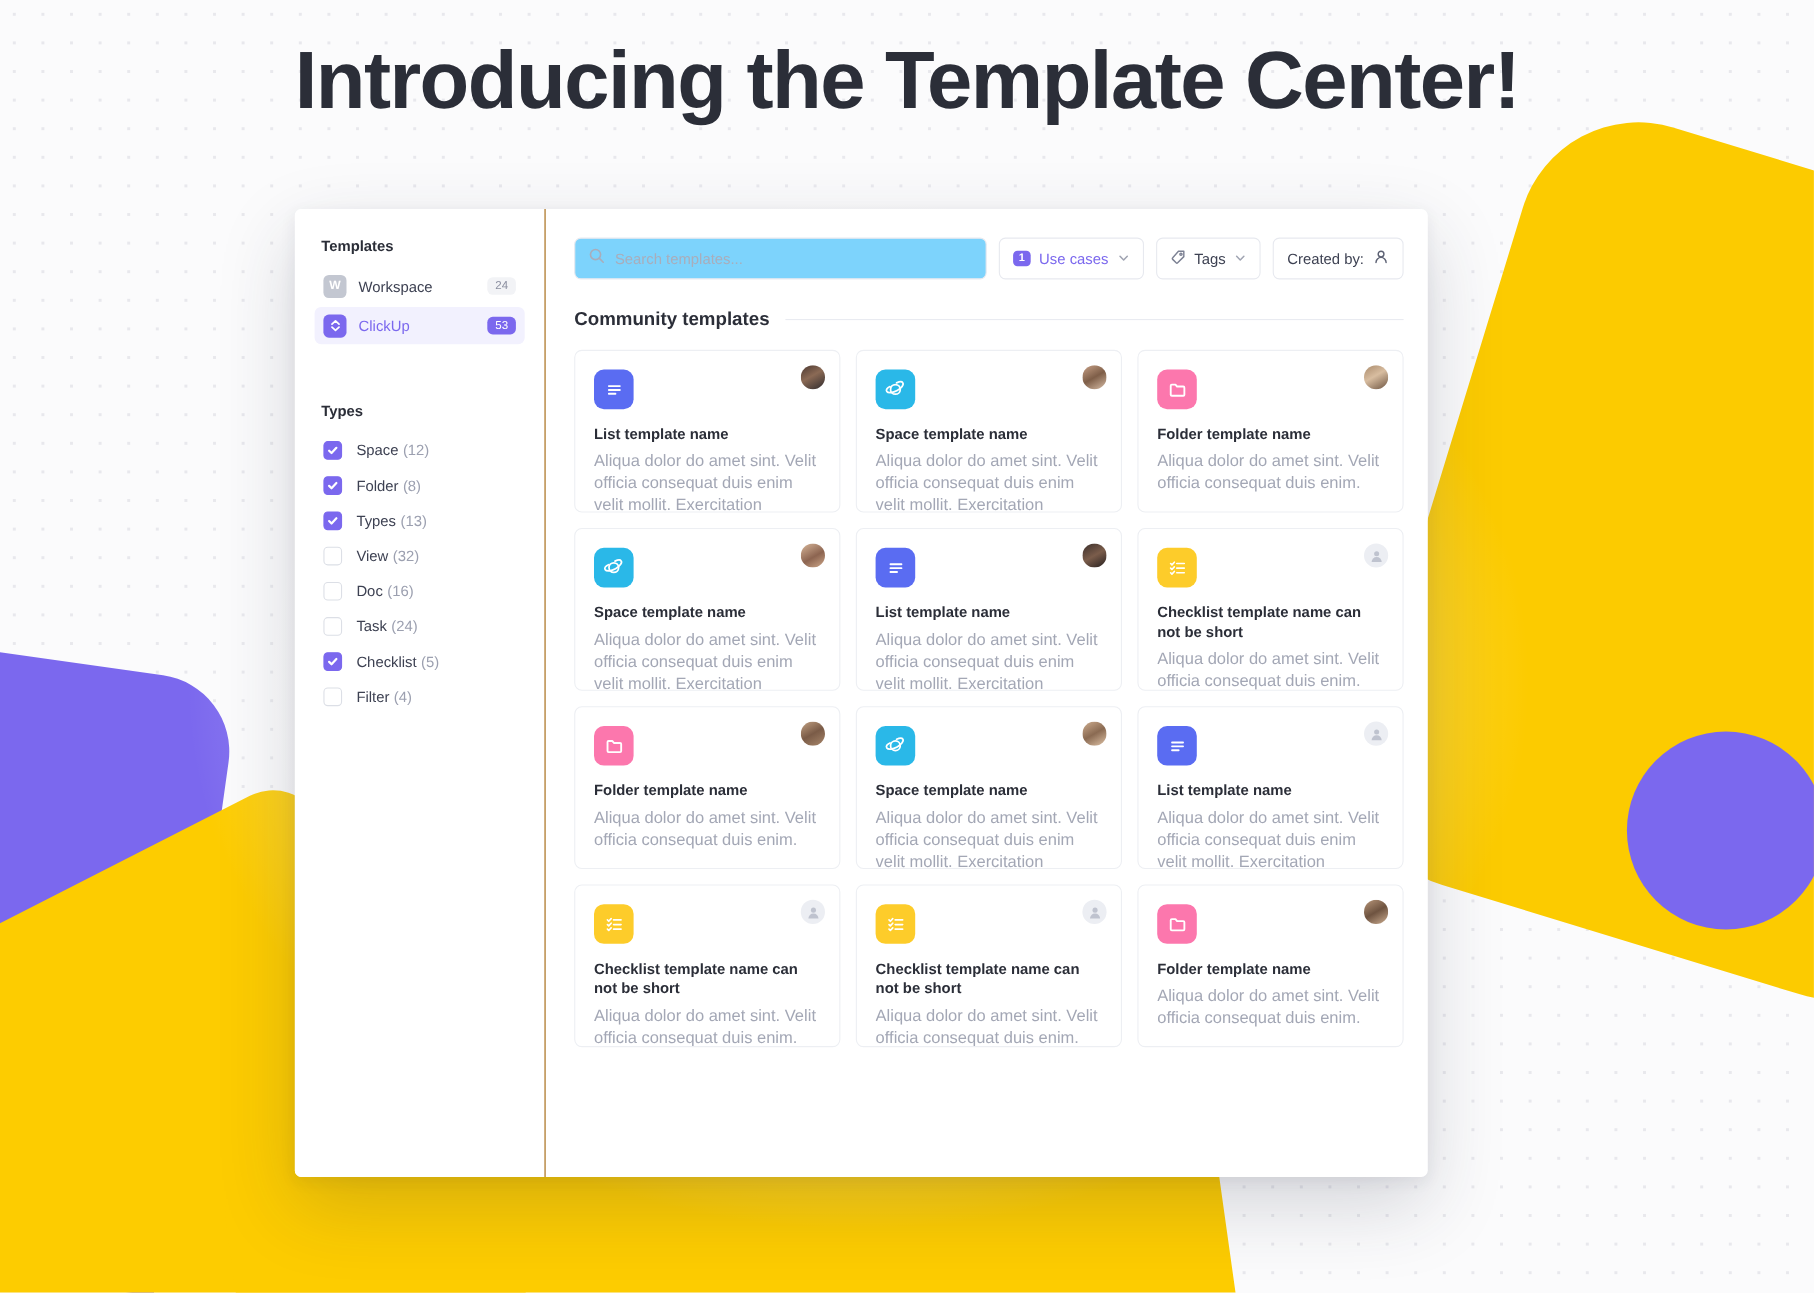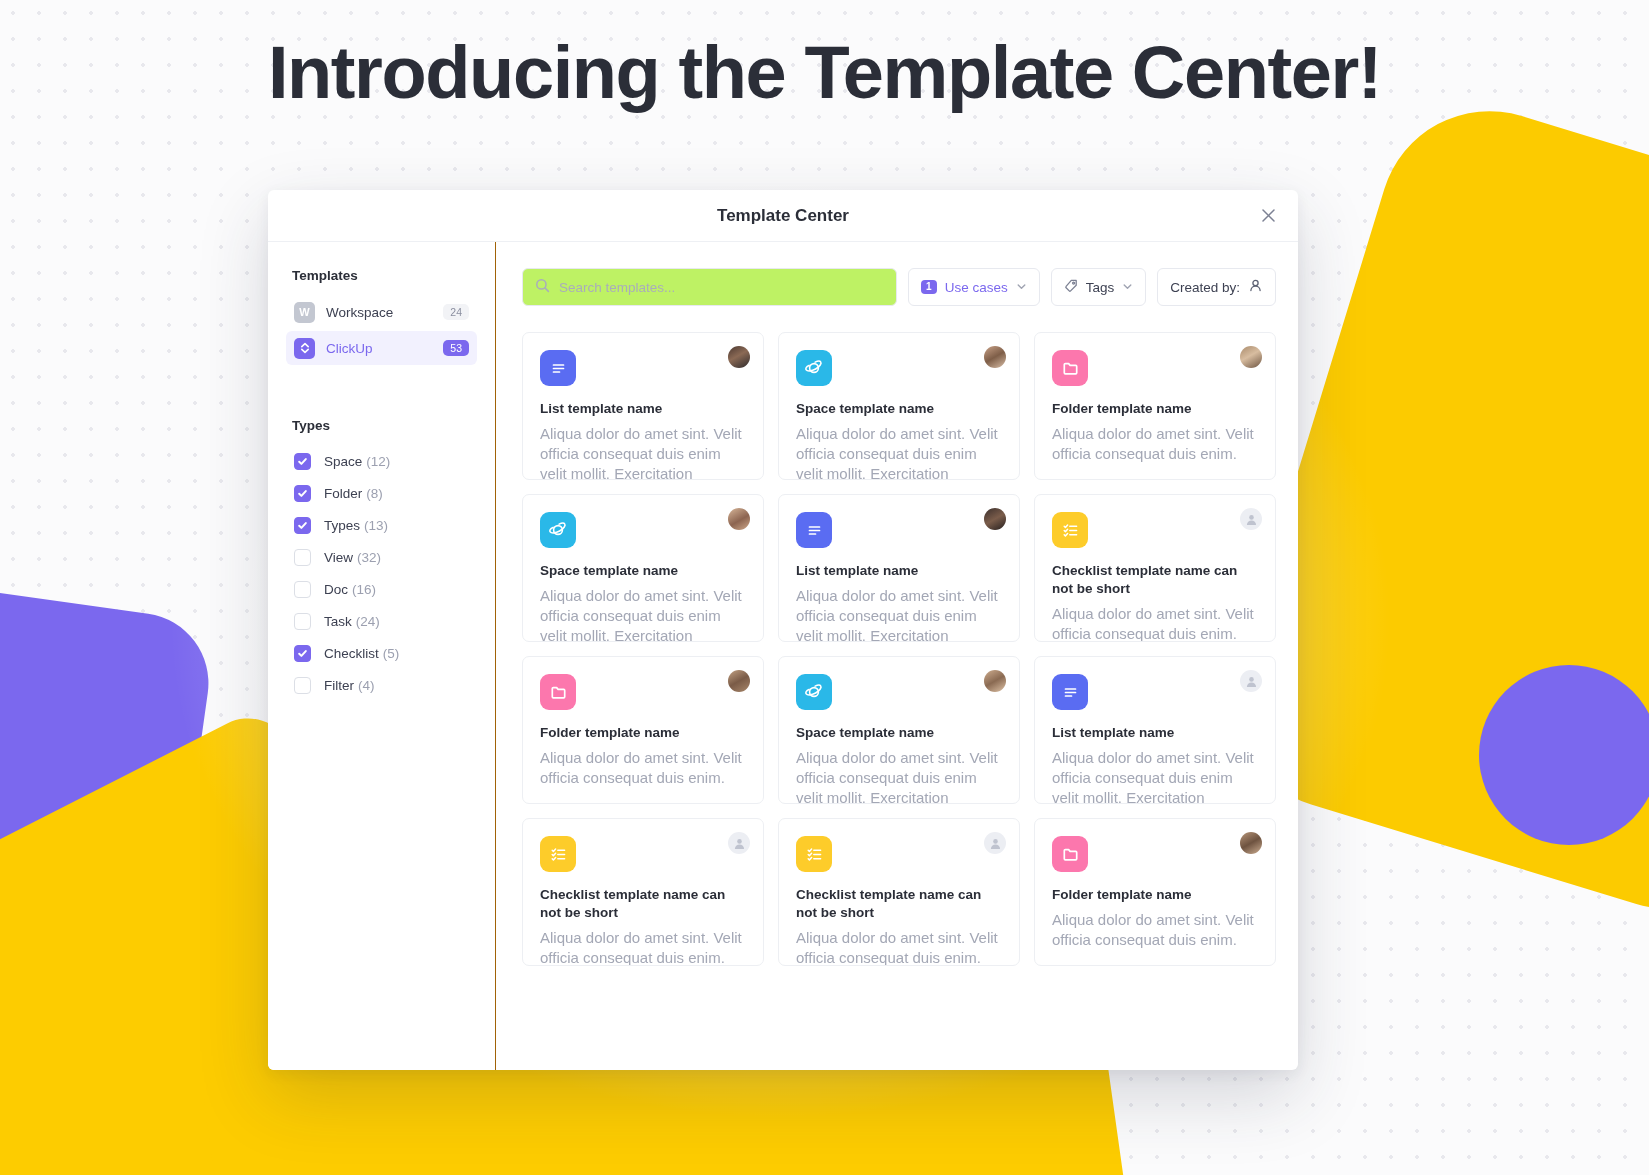--- a/index.html
+++ b/index.html
@@ -133,21 +133,21 @@
   .cb.checked { background: #7b68ee; border-color: #7b68ee; }
   .type-label { font-size: 13.5px; color: #3d4152; }
   .type-count { font-size: 13.5px; color: #9ca0b0; margin-left: 4px; }
 
   
   .main { flex: 1; padding: 26px 22px 0 26px; min-width: 0; overflow: hidden; }
   .toolbar { display: flex; gap: 11px; margin-bottom: 26px; }
   .search {
     flex: 1; height: 38px; border: 1px solid #e7e9ef; border-radius: 6px;
     display: flex; align-items: center; padding: 0 12px; gap: 9px;
-    background: #bef264;
+    background: #7dd3fc;
   }
   .search-input {
     border: 0; outline: 0; flex: 1; font-size: 13.5px; color: #3d4152;
     font-family: inherit; background: transparent;
   }
   .search-input::placeholder { color: #a9adbb; }
   .chip {
     height: 38px; border: 1px solid #e7e9ef; border-radius: 6px;
     display: flex; align-items: center; gap: 8px; padding: 0 12px;
     font-size: 13.5px; color: #3d4152; cursor: pointer; background: #fff;
@@ -206,28 +206,20 @@
   <div class="shape sh-purple-left"></div>
   <div class="shape sh-yellow-left"></div>
   <div class="shape sh-yellow-bottom"></div>
   <div class="glow"></div>
 </div>
 
 <div id="headline">Introducing the Template Center!</div>
 
 <div id="modal">
 
-  <div class="modal-header">
-    <div class="modal-title">Template Center</div>
-    <div class="close-btn">
-      <svg width="19" height="19" viewBox="0 0 19 19" fill="none" stroke="currentColor" stroke-width="1.5" stroke-linecap="round">
-        <path d="M4 4 L15 15 M15 4 L4 15"></path>
-      </svg>
-    </div>
-  </div>
 
   <div class="modal-body">
 
     <div class="sidebar">
       <div class="side-head">Templates</div>
 
       <div class="side-row">
         <div class="sq ws">W</div>
         <div class="side-label">Workspace</div>
         <div class="badge">24</div>
@@ -347,20 +339,24 @@
           <span>Created by:</span>
           <span>
             <svg width="15" height="15" viewBox="0 0 15 15" fill="none" stroke="#5c6173" stroke-width="1.3" stroke-linecap="round">
               <circle cx="7.5" cy="5" r="2.6"></circle>
                 <path d="M2.9 12.6 a4.6 4.6 0 0 1 9.2 0"></path>
             </svg>
           </span>
         </div>
       </div>
 
+      <div class="section-head">
+        <div class="section-title">Community templates</div>
+        <div class="section-rule"></div>
+      </div>
 
 
       <div class="grid" id="card-grid">
           <div class="card">
             <div class="card-icon ic-list">
               <svg width="19" height="19" viewBox="0 0 19 19" fill="none" stroke="#fff" stroke-width="1.7" stroke-linecap="round">
                 <path d="M4.5 6 H14.5 M4.5 9.5 H14.5 M4.5 13 H10.5"></path>
               </svg>
             </div>
             <div class="card-title">List template name</div>

